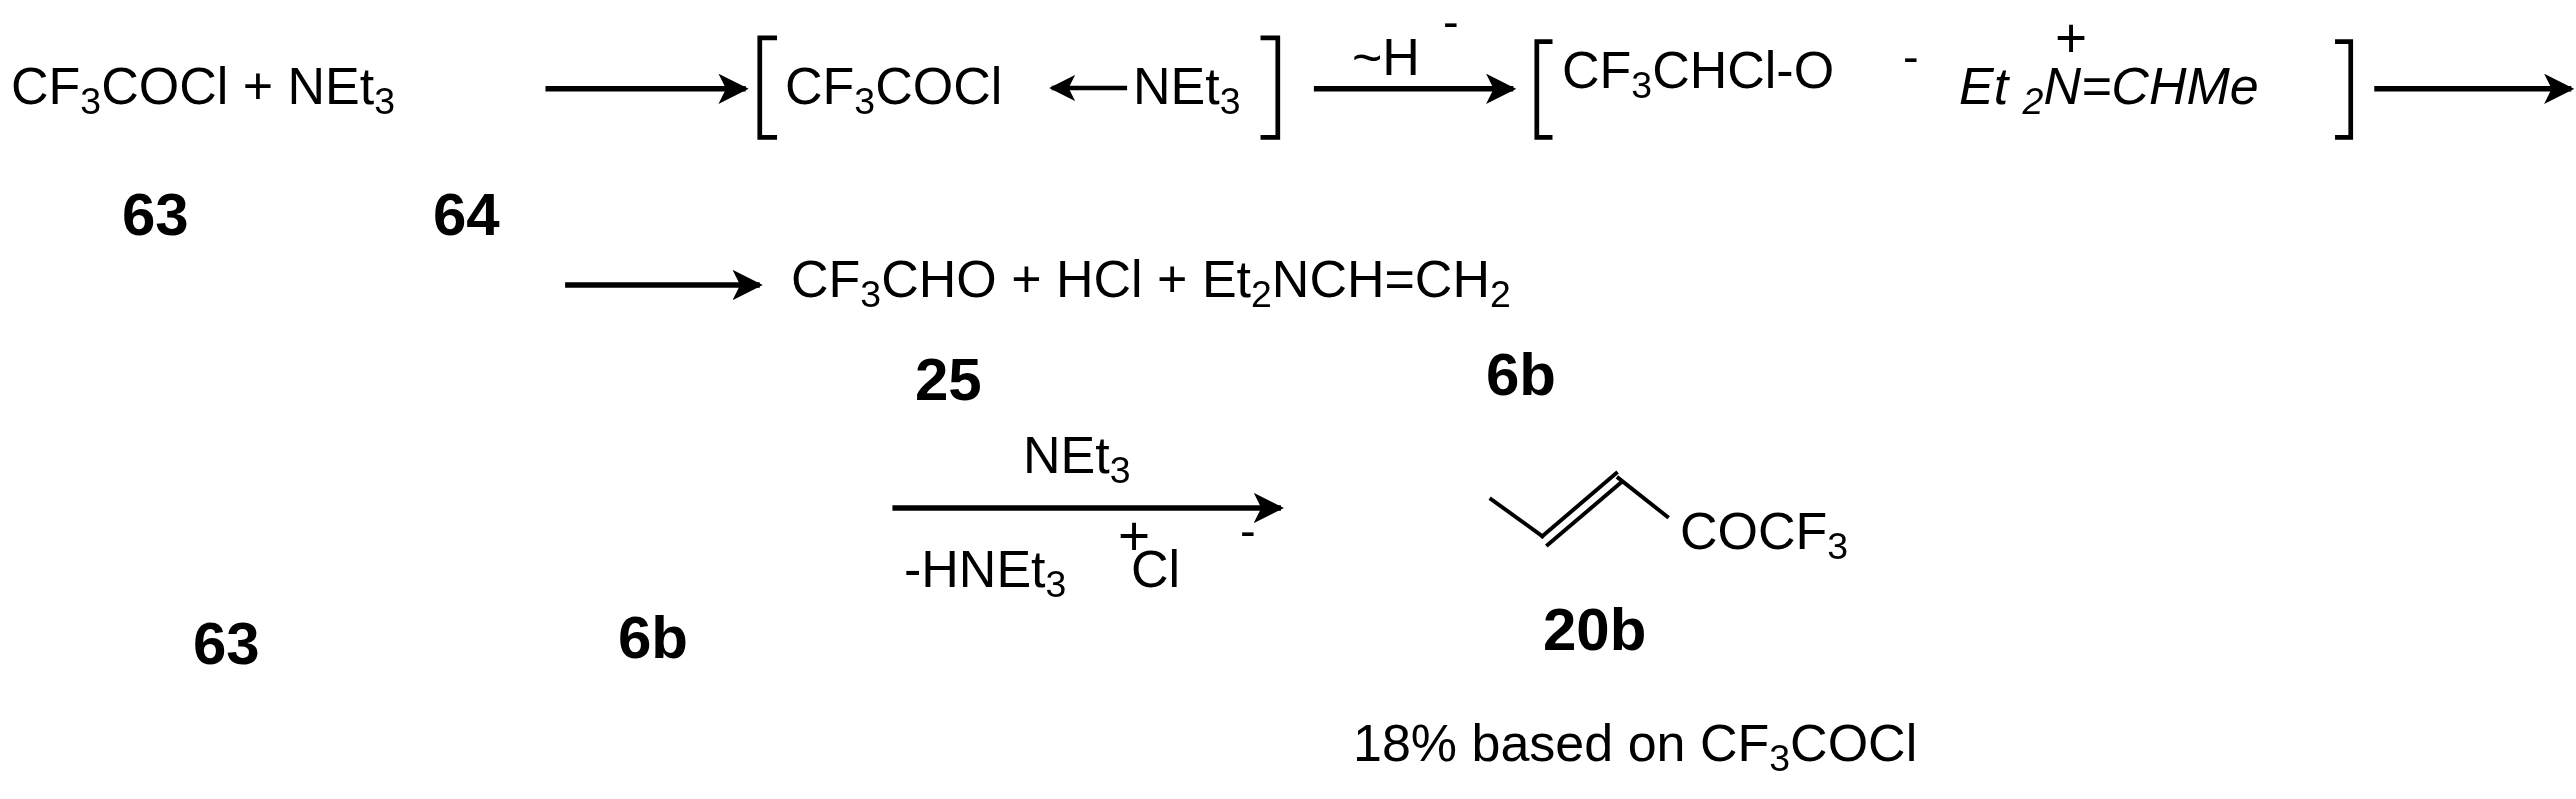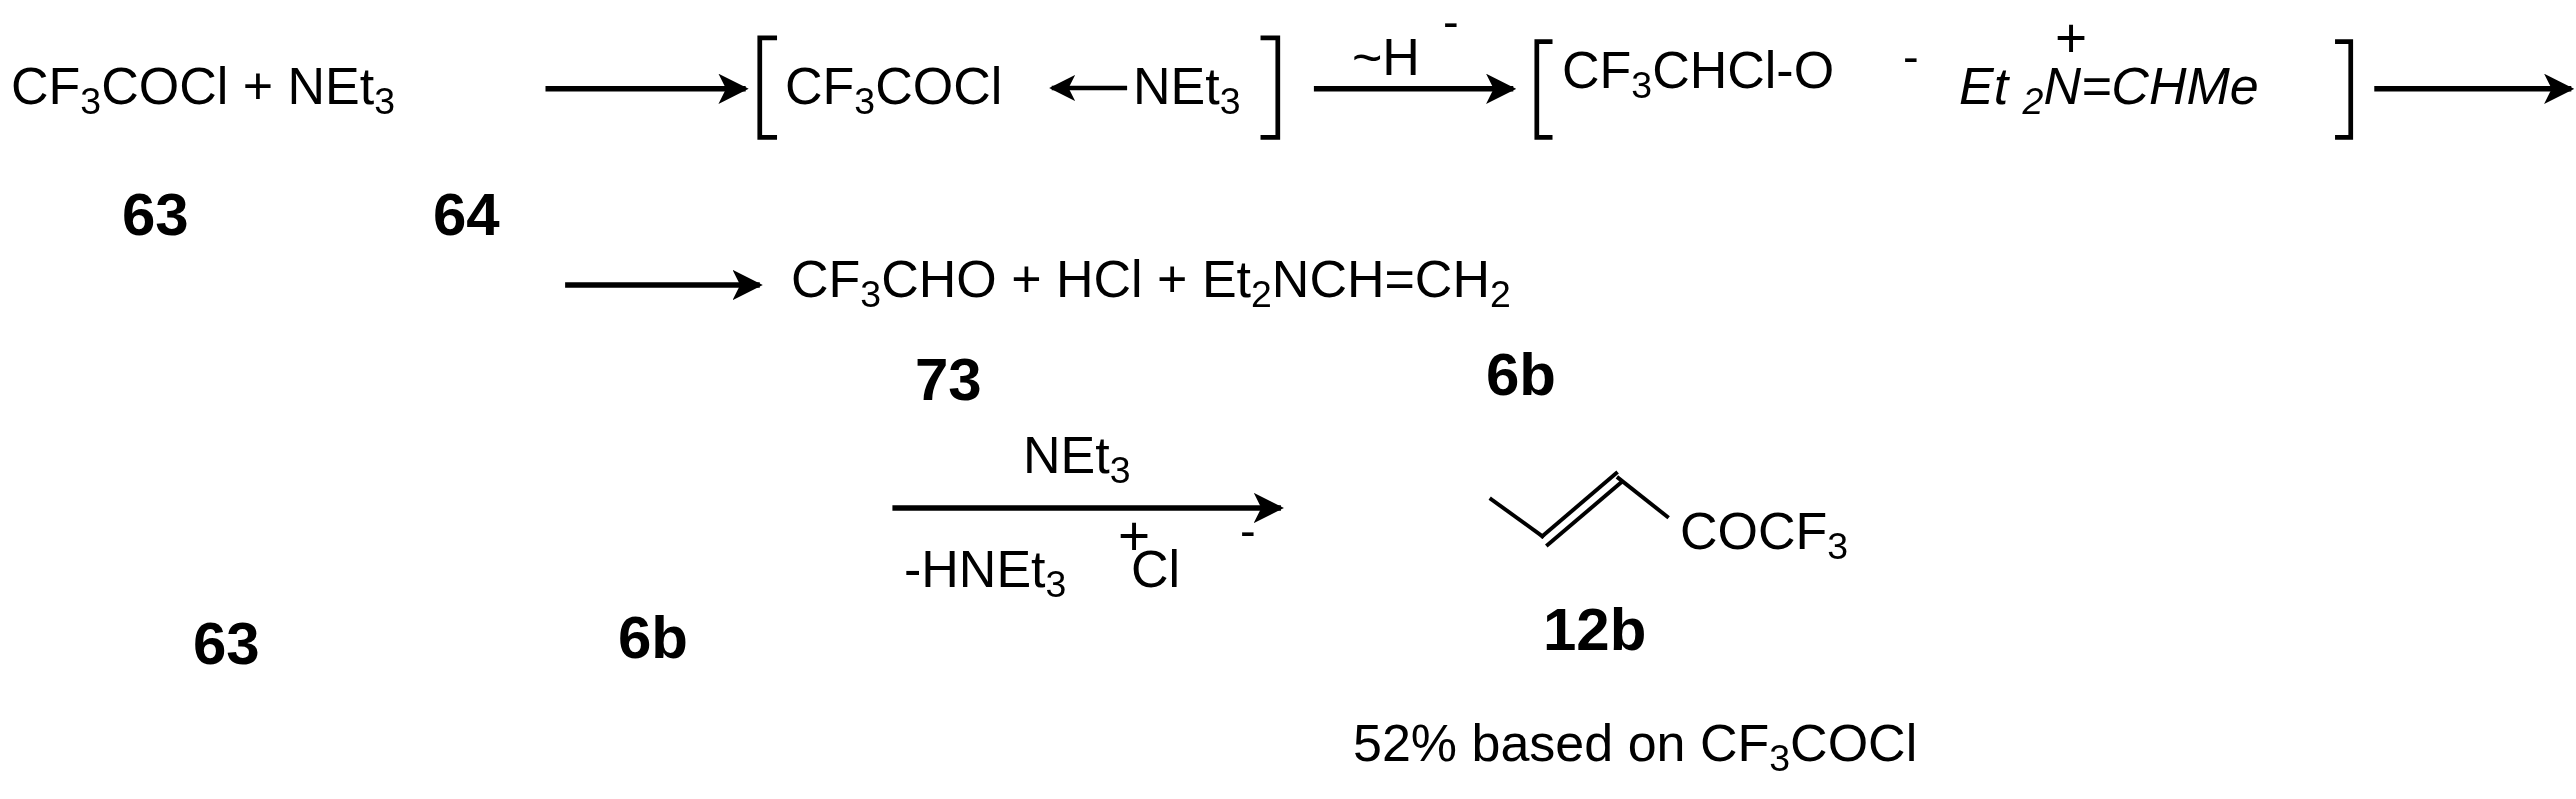--- a/index.html
+++ b/index.html
@@ -69,21 +69,21 @@
   </div>
   <div class="charge" style="left:1903px; top:33px;">-</div>
   <div class="formula" style="left:1959px; top:60px;font-style:italic;">
     <span>Et</span>&nbsp;<sub>2</sub><span>N=CHMe</span>
   </div>
   <div class="charge" style="left:2055px; top:11px; font-size:55px;">+</div>
 
   <div class="formula" style="left:791px; top:253px;text-align:right;">
     <span>CF</span><sub>3</sub><span>CHO + HCl + Et</span><sub>2</sub><span>NCH=CH</span><sub>2</sub>
   </div>
-  <div class="label" style="left:915px; top:350px;">73</div>
+  <div class="label" style="left:915px; top:350px;">25</div>
   <div class="label" style="left:1486px; top:345px;">6b</div>
 
 
   <div class="formula" style="left:1023px; top:429px;">
     <span>NEt</span><sub>3</sub>
   </div>
   <div class="formula" style="left:904px; top:543px;">
     <span>-HNEt</span><sub>3</sub>
   </div>
   <div class="charge" style="left:1118px; top:509px; font-size:55px;">+</div>
@@ -91,24 +91,24 @@
     <span>Cl</span>
   </div>
   <div class="charge" style="left:1240px; top:507px;">-</div>
 
   <div class="label" style="left:193px; top:614px;">63</div>
   <div class="label" style="left:618px; top:608px;">6b</div>
 
   <div class="formula" style="left:1680px; top:505px;">
     <span>COCF</span><sub>3</sub>
   </div>
-  <div class="label" style="left:1543px; top:600px;">12b</div>
+  <div class="label" style="left:1543px; top:600px;">20b</div>
 
   <div class="formula" style="left:1353px; top:717px;">
-    <span>52% based on CF</span><sub>3</sub><span>COCl</span>
+    <span>18% based on CF</span><sub>3</sub><span>COCl</span>
   </div>
 
   <svg class="lines" width="2576" height="800" viewBox="0 0 3282 1019">
     <defs>
       <marker id="ah" viewBox="0 0 10 10" refX="9" refY="5" markerWidth="5.5" markerHeight="5.5" orient="auto">
         <path d="M0,0 L10,5 L0,10 L2.5,5 Z" fill="#000"></path>
       </marker>
     </defs>
 
     <g>

